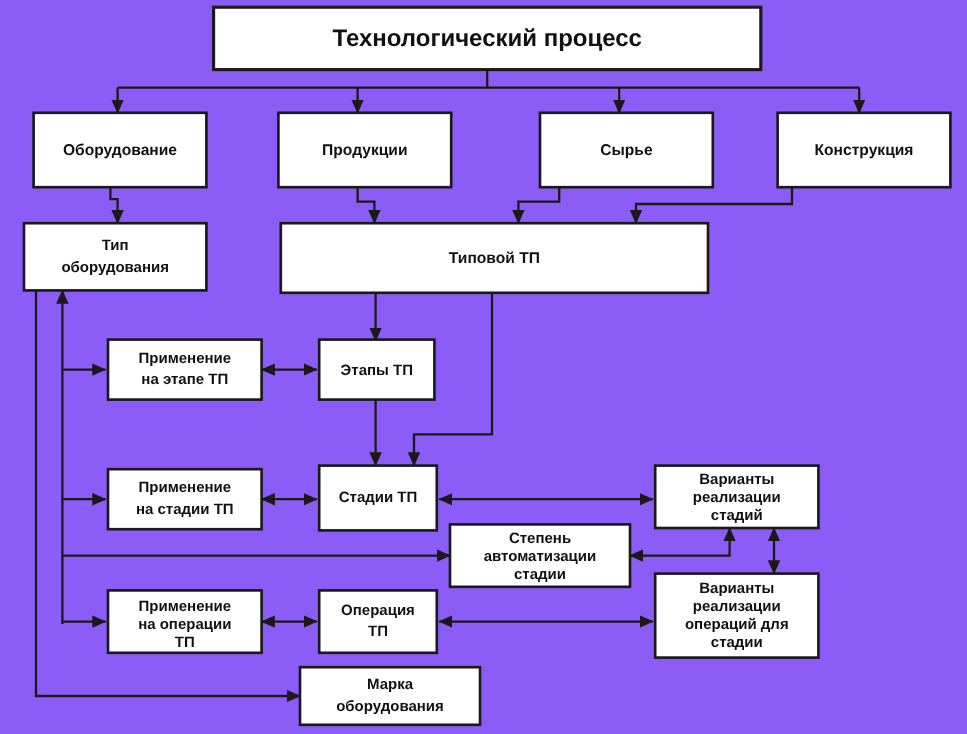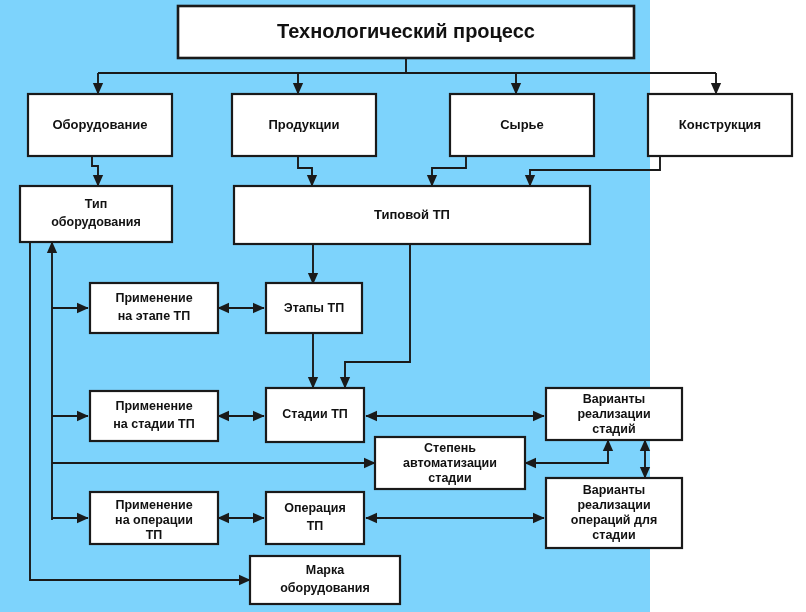--- a/index.html
+++ b/index.html
@@ -8,23 +8,23 @@
     background: #ffffff;
   }
   body {
     width: 806px;
     height: 612px;
     font-family: "Liberation Sans", sans-serif;
     overflow: hidden;
   }
   #diagram-root {
     position: relative;
-    width: 650px;
+    width: 806px;
     height: 612px;
-    background: #7dd3fc;
+    background: #8b5cf6;
   }
   svg#flow {
     position: absolute;
     left: 0;
     top: 0;
     width: 806px;
     height: 612px;
   }
   .nodebox {
     fill: #ffffff;

